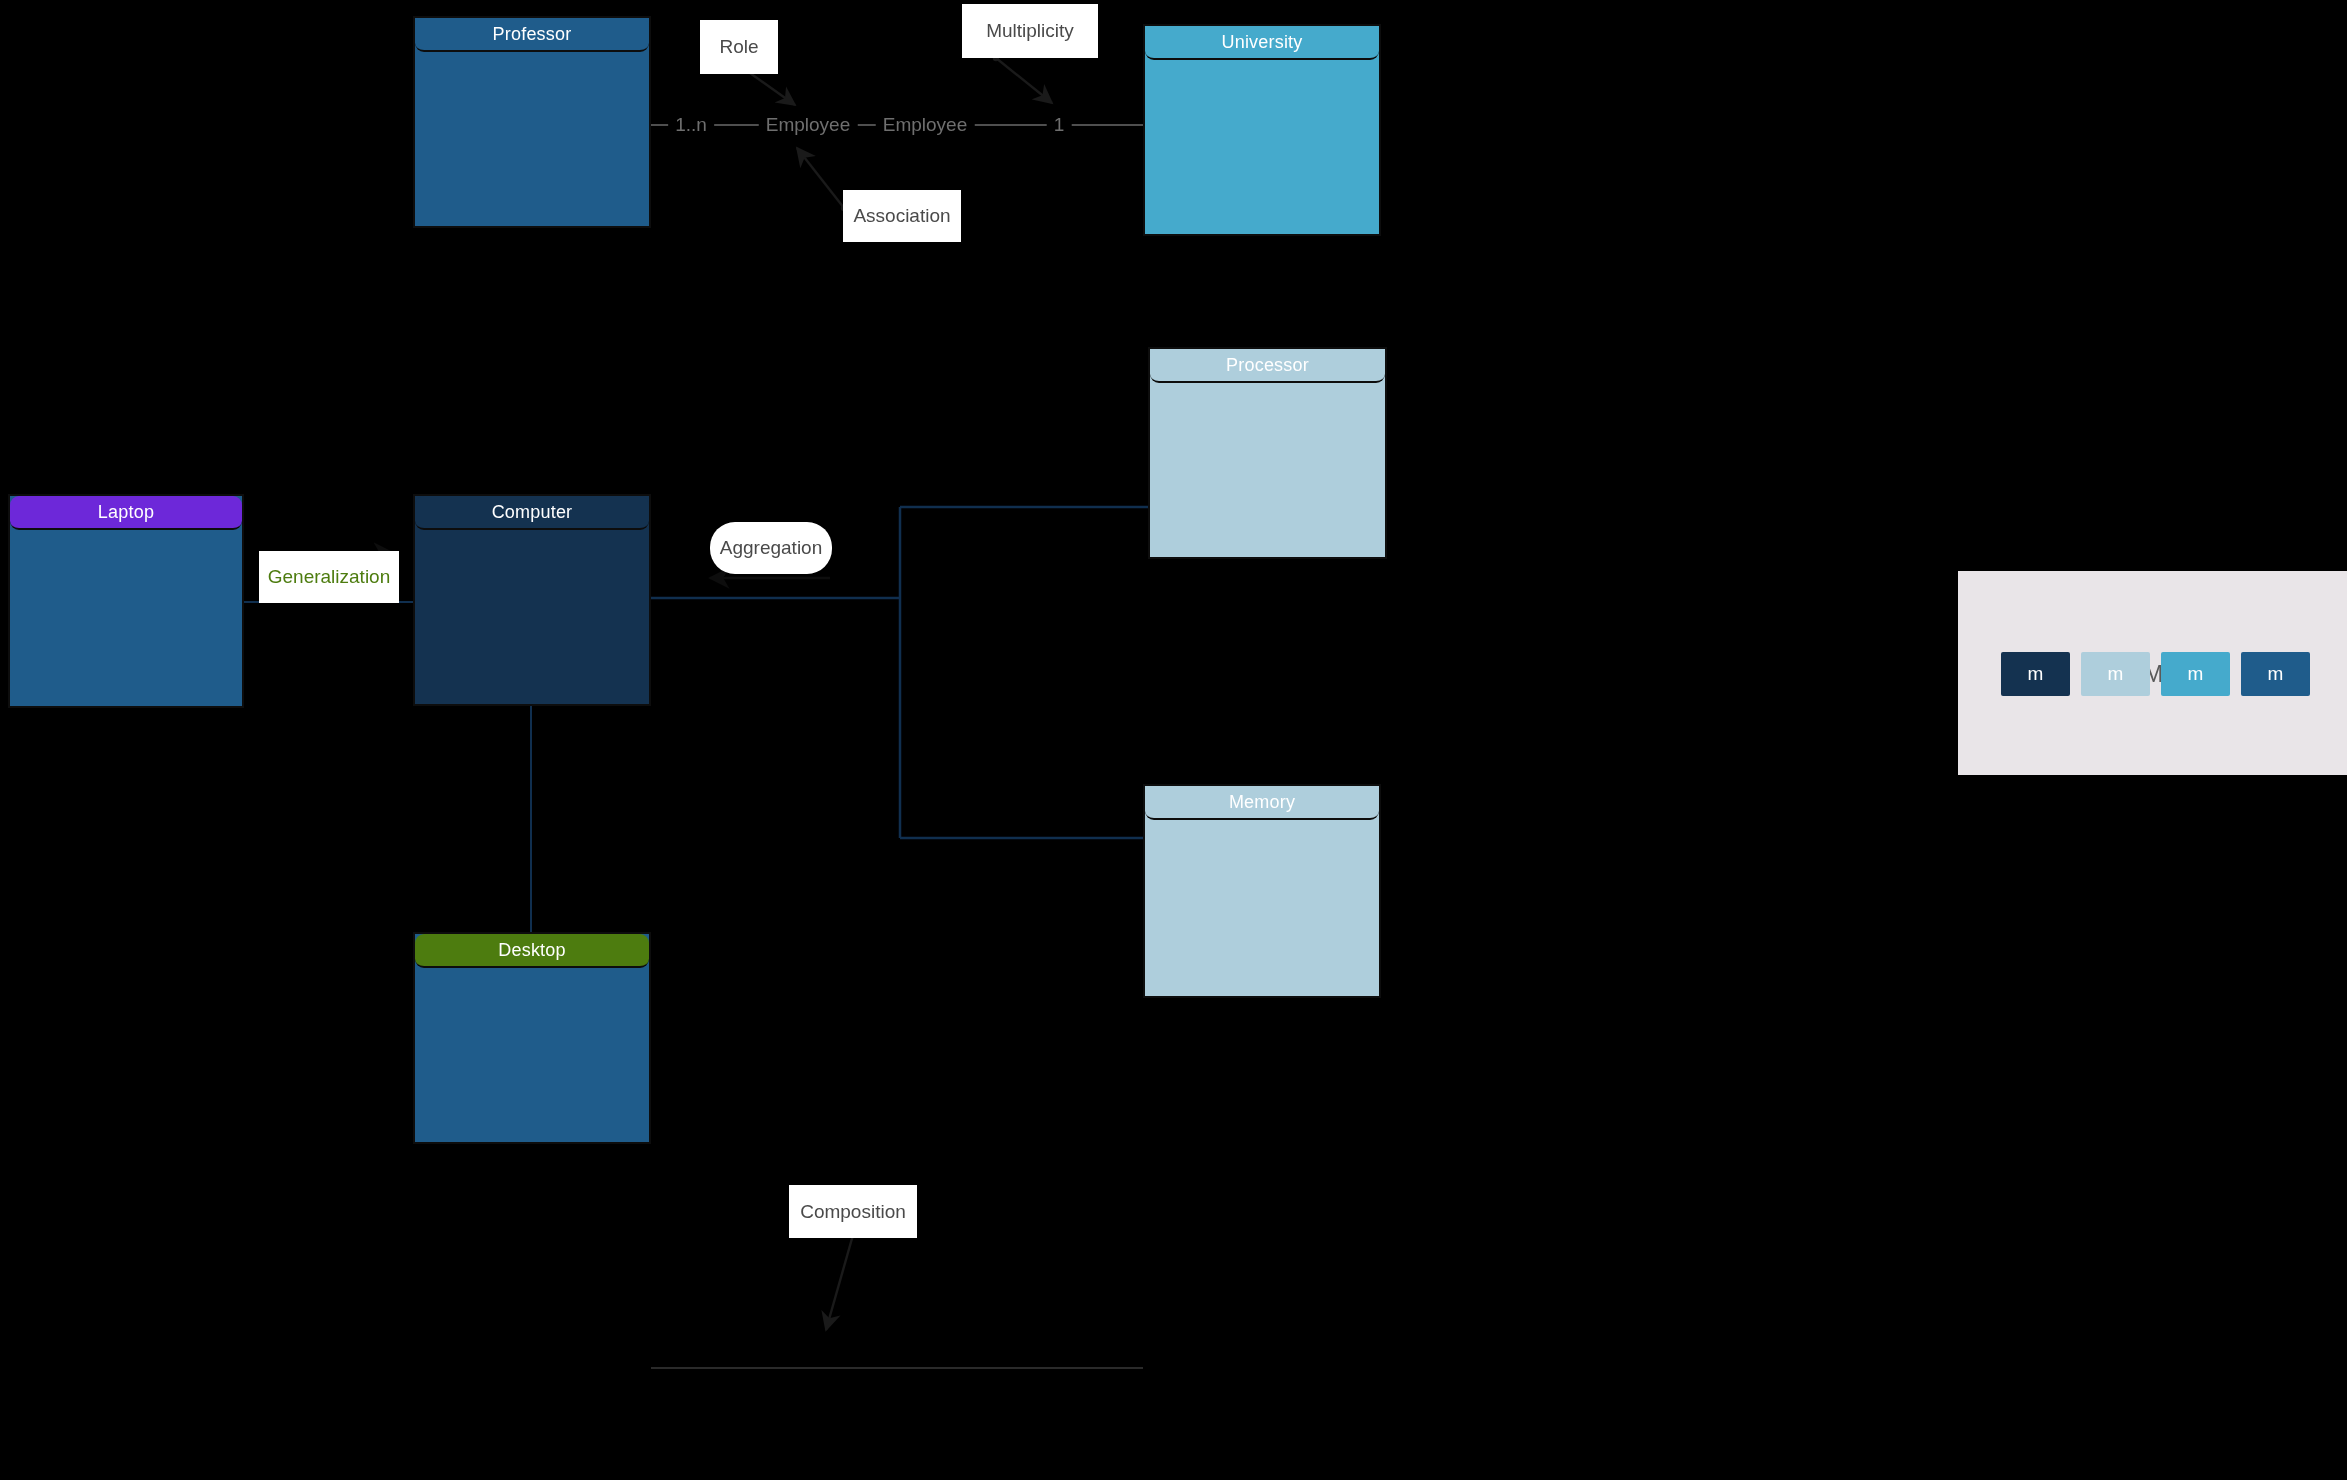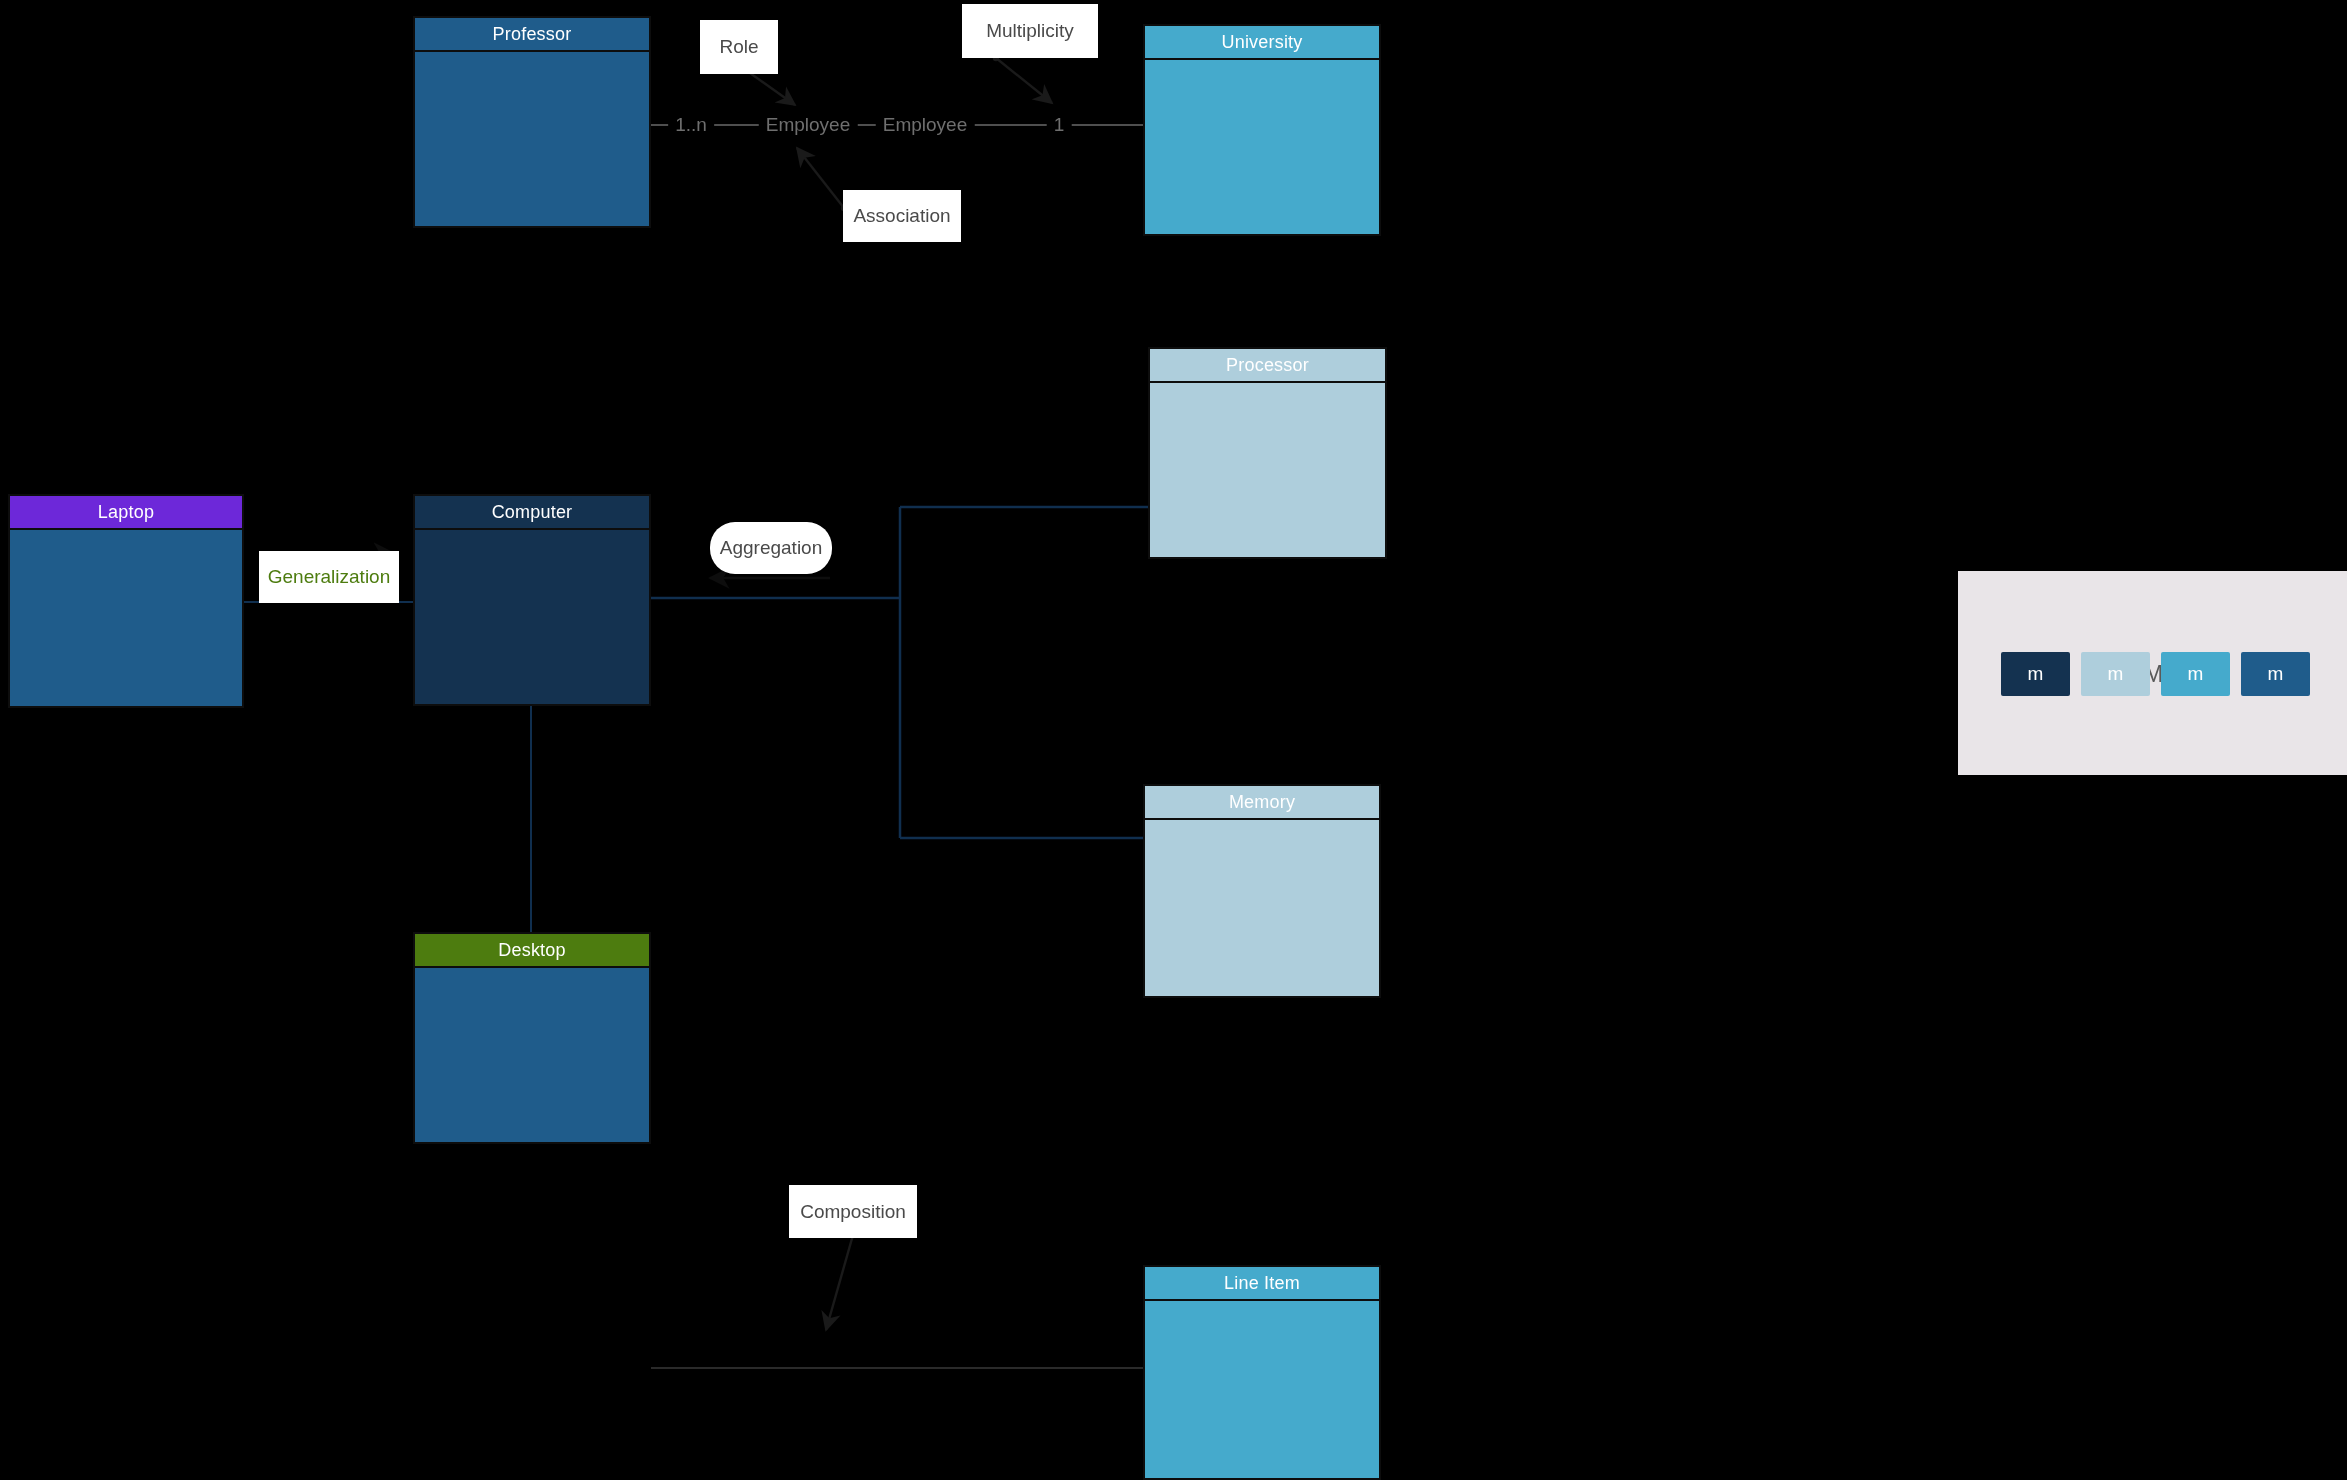--- a/index.html
+++ b/index.html
@@ -34,20 +34,21 @@
     box-sizing: border-box;
     height: 34px;
     border-bottom: 2px solid #0d0d0d;
     display: flex;
     align-items: center;
     justify-content: center;
     color: #ffffff;
     font-size: 18px;
     letter-spacing: .2px;
     white-space: nowrap;
+    border-radius: 9px;
   }
   .uml-body {
     flex: 1 1 auto;
   }
   
   .callout {
     position: absolute;
     box-sizing: border-box;
     background: #ffffff;
     display: flex;
@@ -181,24 +182,20 @@
     <div class="uml-header" style="background: rgb(174, 206, 220);">Memory</div>
     <div class="uml-body"></div>
   </div>
 
   <div class="uml-class" id="cls-desktop" style="left: 413px; top: 932px; width: 238px; height: 212px; background: rgb(31, 92, 139);">
     <div class="uml-header" style="background: #4d7c0f;">Desktop</div>
     <div class="uml-body"></div>
   </div>
 
 
-  <div class="uml-class" id="cls-lineitem" style="left: 1143px; top: 1265px; width: 238px; height: 215px; background: rgb(69, 170, 204);">
-    <div class="uml-header" style="background: rgb(69, 170, 204);">Line Item</div>
-    <div class="uml-body"></div>
-  </div>
 
   <div class="edge-label" id="el-0" style="left: 691px; top: 125px; color: rgb(111, 111, 111);">1..n</div>
   <div class="edge-label" id="el-1" style="left: 808px; top: 125px; color: rgb(111, 111, 111);">Employee</div>
   <div class="edge-label" id="el-2" style="left: 925px; top: 125px; color: rgb(111, 111, 111);">Employee</div>
   <div class="edge-label" id="el-3" style="left: 1059px; top: 125px; color: rgb(111, 111, 111);">1</div>
 
   <div class="callout" id="co-0" style="left: 700px; top: 20px; width: 78px; height: 54px; background: rgb(255, 255, 255); color: rgb(74, 74, 74);">Role</div>
   <div class="callout" id="co-1" style="left: 962px; top: 4px; width: 136px; height: 54px; background: rgb(255, 255, 255); color: rgb(74, 74, 74);">Multiplicity</div>
   <div class="callout" id="co-2" style="left: 843px; top: 190px; width: 118px; height: 52px; background: rgb(255, 255, 255); color: rgb(74, 74, 74);">Association</div>
   <div class="callout" id="co-3" style="left: 259px; top: 551px; width: 140px; height: 52px; background: rgb(255, 255, 255); color: #4d7c0f;">Generalization</div>

